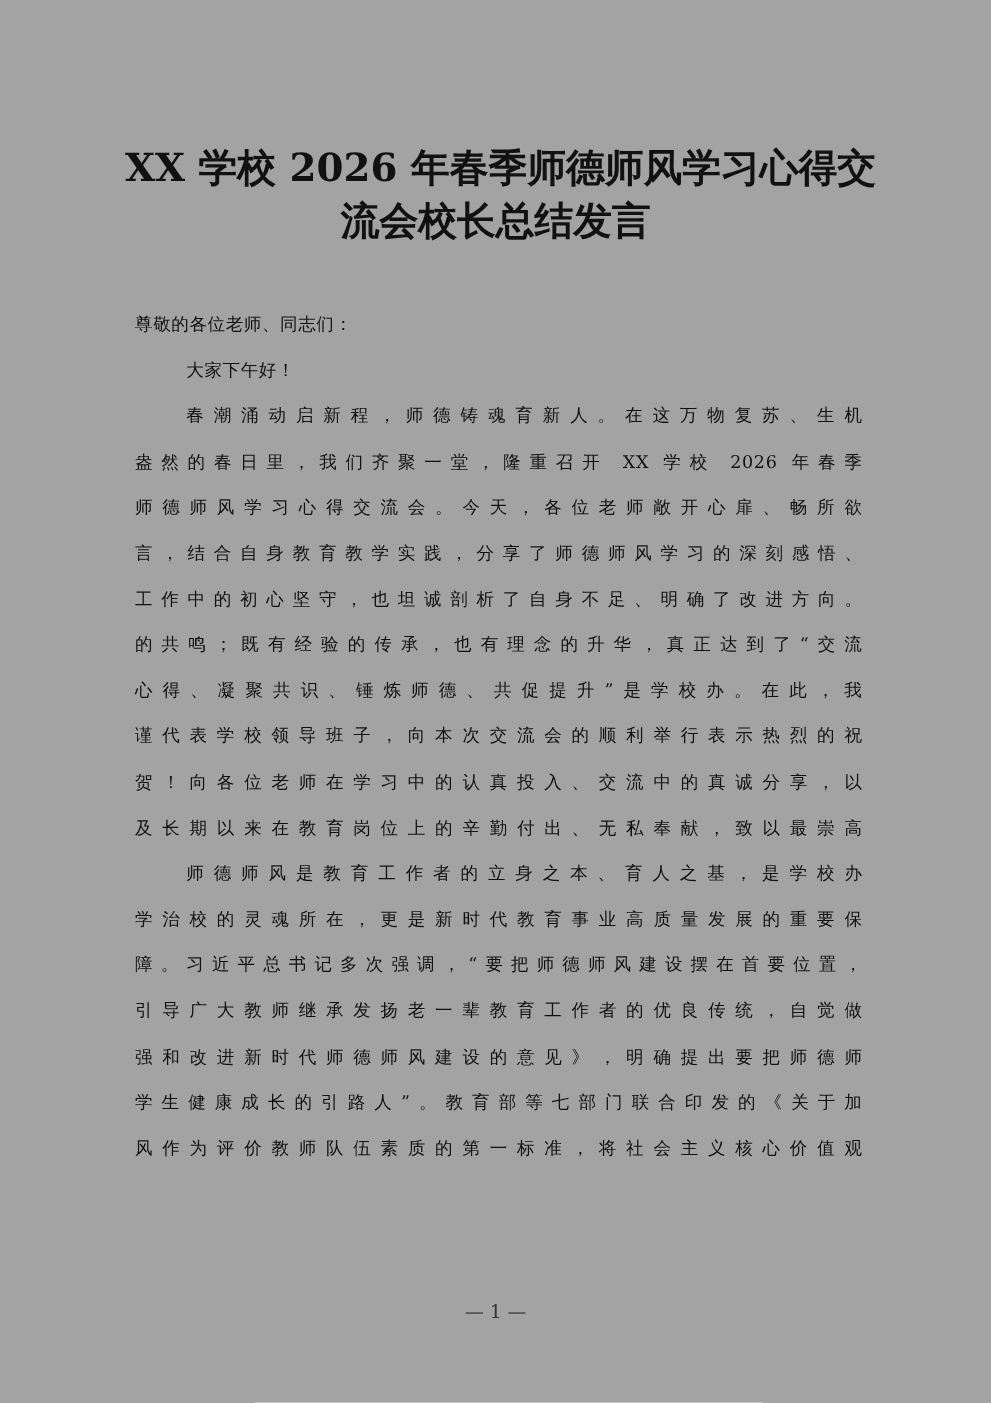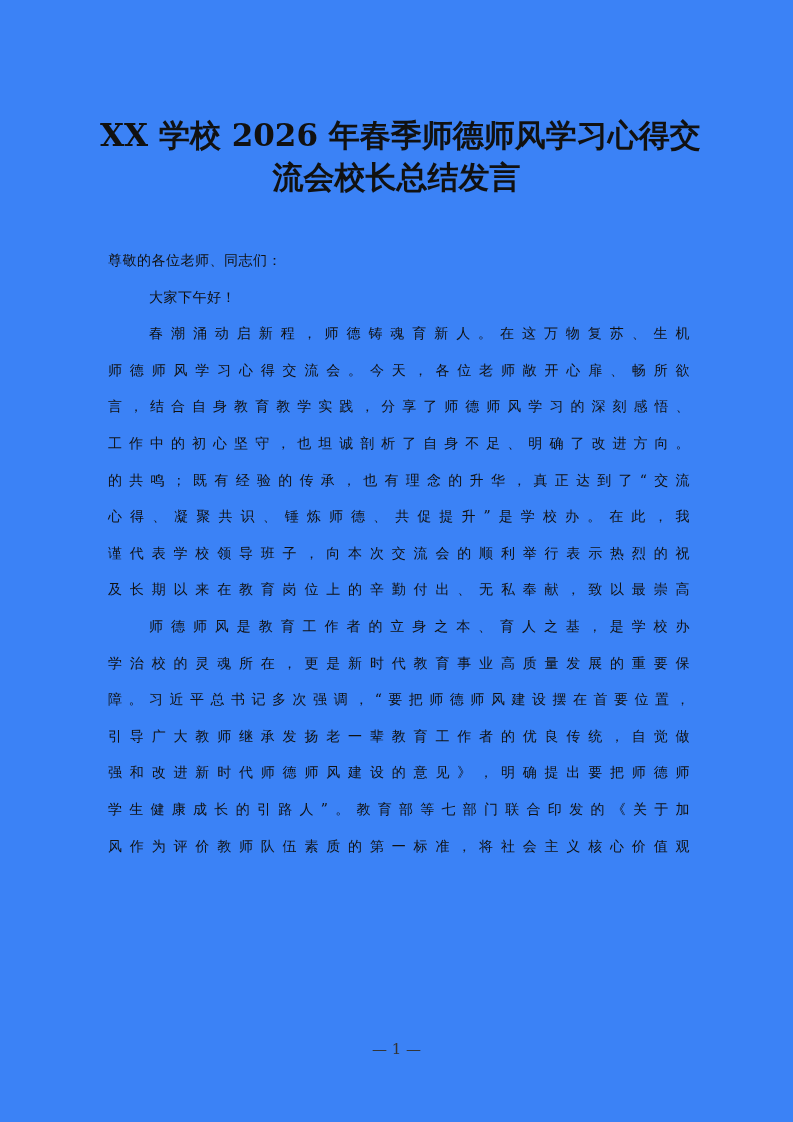--- a/index.html
+++ b/index.html
@@ -1,17 +1,17 @@
 <!DOCTYPE html>
 <html><head>
   <meta charset="utf-8">
   <style>
     html, body { margin: 0; padding: 0; background: #ffffff; }
     body { width: 793px; height: 1122px; position: relative; overflow: hidden; font-family: "DejaVu Serif", "Liberation Serif", serif; color: #111; }
-    .page { position: absolute; left: 0; top: 0; width: 793px; height: 1122px; background: #3b82f6; }
+    .page { position: absolute; left: 0; top: 0; width: 793px; height: 1122px; background: #a3a3a3; }
     .title { position: absolute; left: 100px; width: 593px; top: 114px; text-align: center; font-size: 31px; font-weight: bold; line-height: 42px; letter-spacing: 0px; }
     .title .l { display: block; white-space: nowrap; }
     .body { position: absolute; left: 108px; width: 582px; top: 242px; }
     .line { display: block; height: 36.6px; line-height: 36.6px; font-size: 14px; white-space: nowrap; text-align: justify; text-align-last: justify; letter-spacing: 0.5px; }
     .line.last { text-align-last: left; }
     .line.indent { padding-left: 41px; }
     .footer { position: absolute; left: 0; width: 793px; top: 1040px; text-align: center; font-size: 15px; color: #333; }
   </style>
 </head>
 <body>
@@ -19,26 +19,28 @@
 <div class="page">
   <div class="title">
     <span class="l l1">XX 学校 2026 年春季师德师风学习心得交</span>
     <span class="l l1">流会校长总结发言</span>
   </div>
 
   <div class="body" id="doc-body">
       <span class="line last">尊敬的各位老师、同志们：</span>
       <span class="line indent last">大家下午好！</span>
       <span class="line indent">春潮涌动启新程，师德铸魂育新人。在这万物复苏、生机</span>
+      <span class="line">盎然的春日里，我们齐聚一堂，隆重召开 XX 学校 2026 年春季</span>
       <span class="line">师德师风学习心得交流会。今天，各位老师敞开心扉、畅所欲</span>
       <span class="line">言，结合自身教育教学实践，分享了师德师风学习的深刻感悟、</span>
       <span class="line">工作中的初心坚守，也坦诚剖析了自身不足、明确了改进方向。</span>
       <span class="line">的共鸣；既有经验的传承，也有理念的升华，真正达到了“交流</span>
       <span class="line">心得、凝聚共识、锤炼师德、共促提升”是学校办。在此，我</span>
       <span class="line">谨代表学校领导班子，向本次交流会的顺利举行表示热烈的祝</span>
+      <span class="line">贺！向各位老师在学习中的认真投入、交流中的真诚分享，以</span>
       <span class="line">及长期以来在教育岗位上的辛勤付出、无私奉献，致以最崇高</span>
       <span class="line indent">师德师风是教育工作者的立身之本、育人之基，是学校办</span>
       <span class="line">学治校的灵魂所在，更是新时代教育事业高质量发展的重要保</span>
       <span class="line">障。习近平总书记多次强调，“要把师德师风建设摆在首要位置，</span>
       <span class="line">引导广大教师继承发扬老一辈教育工作者的优良传统，自觉做</span>
       <span class="line">强和改进新时代师德师风建设的意见》，明确提出要把师德师</span>
       <span class="line">学生健康成长的引路人”。教育部等七部门联合印发的《关于加</span>
       <span class="line">风作为评价教师队伍素质的第一标准，将社会主义核心价值观</span>
     </div>
 

